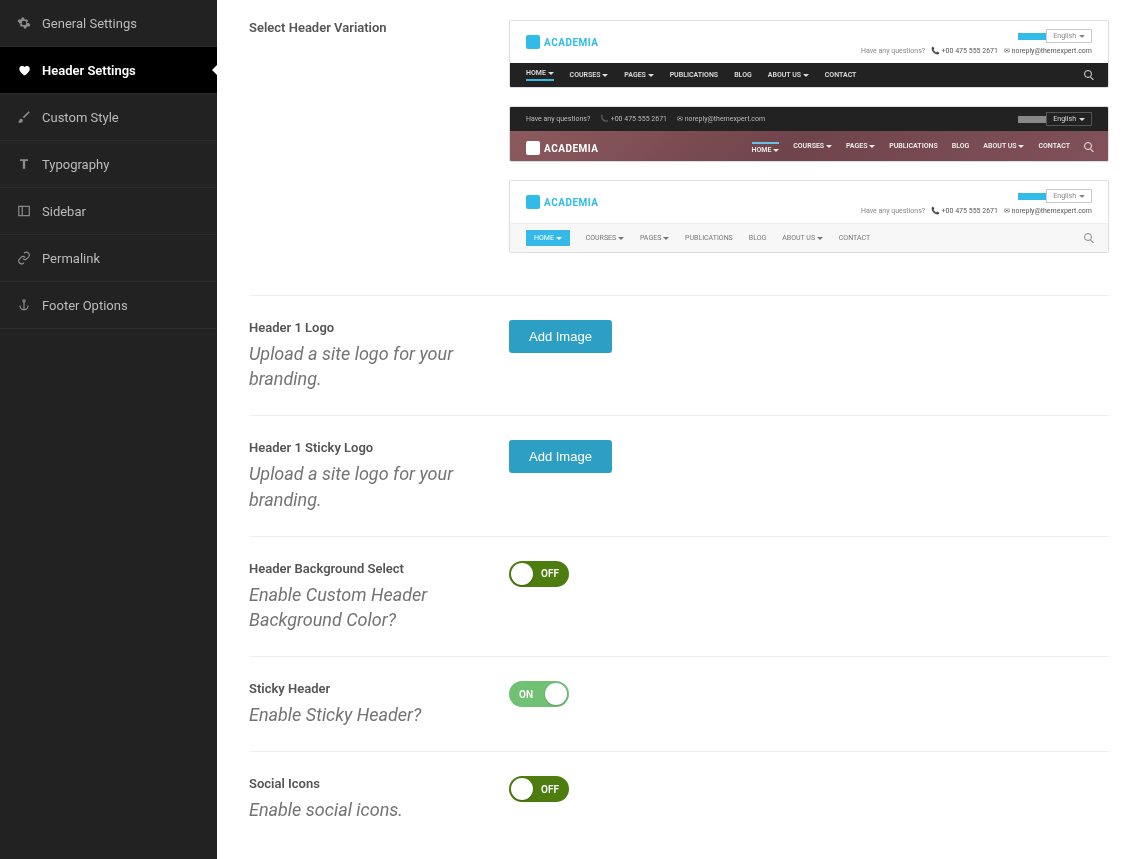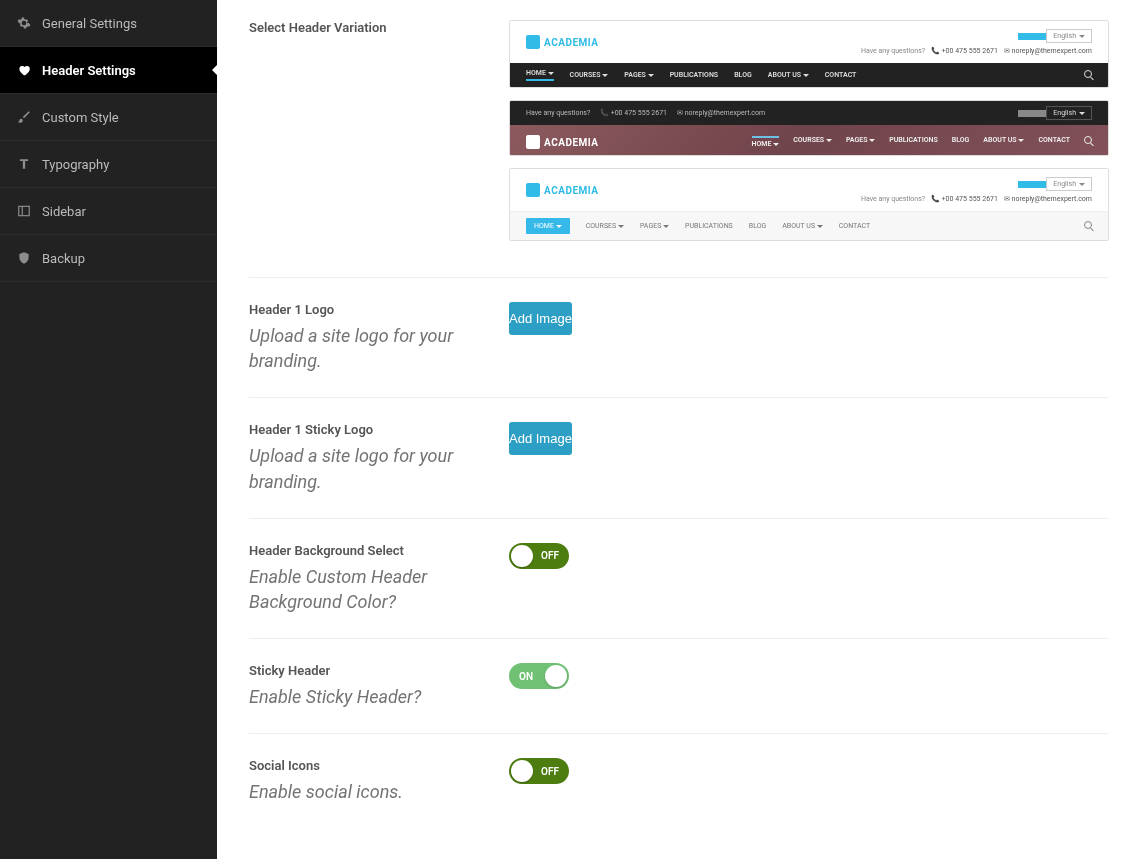--- a/index.html
+++ b/index.html
@@ -18,21 +18,21 @@
 
 .main { flex: 1; background: #fff; padding: 20px 32px 40px; }
 .field-row { display: flex; padding: 24px 0; border-bottom: 1px solid #eee; }
 .field-row:first-child { padding-top: 0; }
 .field-label { width: 260px; flex-shrink: 0; }
 .field-label .title { font-weight: 600; font-size: 13px; color: #555; margin-bottom: 6px; }
 .field-label .desc { font-style: italic; color: #737373; font-size: 18px; line-height: 1.4; }
 .field-control { flex: 1; }
 
 
-.header-preview { border: 1px solid #ddd; margin-bottom: 12px; font-size: 8px; overflow: hidden; border-radius: 2px; }
+.header-preview { border: 1px solid #ddd; margin-bottom: 18px; font-size: 8px; overflow: hidden; border-radius: 2px; }
 
 .hv1-top { background: #fff; padding: 8px 16px; display: flex; align-items: center; justify-content: space-between; }
 .logo { display: flex; align-items: center; gap: 4px; }
 .logo-icon { width: 14px; height: 14px; background: #30bce6; border-radius: 2px; display: inline-block; }
 .logo-text { color: #30bce6; font-weight: 700; font-size: 10px; letter-spacing: 0.5px; }
 .hv-right { text-align: right; font-size: 7px; color: #888; }
 .hv-social { margin-bottom: 4px; display: flex; gap: 0; justify-content: flex-end; align-items: center; }
 .hv-sicon { width: 7px; height: 7px; background: #30bce6; display: inline-block; }
 .lang-btn { border: 1px solid #ccc; padding: 2px 6px; font-size: 7px; display: inline-flex; align-items: center; gap: 3px; }
 .hv1-nav { background: #222; padding: 6px 16px; display: flex; gap: 16px; align-items: center; color: #ddd; font-size: 7px; font-weight: 600; }
@@ -46,21 +46,21 @@
 .hv2-nav { display: flex; gap: 14px; font-size: 7px; color: #eee; font-weight: 600; }
 .hv2-nav .nav-active { border-top: 2px solid #6cc0e6; padding-top: 2px; }
 .lang-btn-dark { border: 1px solid #555; color: #ddd; padding: 2px 6px; font-size: 7px; display: inline-flex; align-items: center; gap: 3px; }
 
 .hv3-top { background: #fff; padding: 8px 16px; display: flex; align-items: center; justify-content: space-between; }
 .hv3-nav { background: #f7f7f7; padding: 6px 16px; display: flex; gap: 16px; font-size: 7px; color: #777; border-top: 1px solid #eee; align-items: center; }
 .hv3-nav .nav-active { background: #35b9e8; color: #fff; padding: 4px 8px; border-radius: 1px; }
 .hv3-nav .search { margin-left: auto; }
 
 
-.btn-primary { background: #2e9fc4; color: #fff; border: none; padding: 9px 0; font-size: 13px; border-radius: 3px; cursor: pointer; font-weight: 500; }
+.btn-primary { background: #2e9fc4; color: #fff; border: none; padding: 9px 20px; font-size: 13px; border-radius: 3px; cursor: pointer; font-weight: 500; }
 
 
 .toggle { width: 60px; height: 26px; border-radius: 13px; position: relative; cursor: pointer; display: inline-flex; align-items: center; font-size: 10px; font-weight: 600; color: #fff; }
 .toggle .knob { width: 22px; height: 22px; background: #fff; border-radius: 50%; position: absolute; top: 2px; box-shadow: 0 1px 2px rgba(0,0,0,0.2); }
 .toggle.off { background: #4d7c0f; justify-content: flex-end; padding-right: 10px; }
 .toggle.off .knob { left: 2px; }
 .toggle.on { background: #70c174; justify-content: flex-start; padding-left: 10px; }
 .toggle.on .knob { right: 2px; }
 
 
@@ -113,25 +113,36 @@
       <span class="sidebar-icon">
         <svg viewBox="0 0 24 24" width="14" height="14" fill="none" stroke="currentColor" stroke-width="2">
             <rect x="3" y="4" width="18" height="16"></rect>
             <line x1="9" y1="4" x2="9" y2="20"></line>
           </svg>
       </span>
       <span>Sidebar</span>
     </div>
     <div class="sidebar-item">
       <span class="sidebar-icon">
-        <svg viewBox="0 0 24 24" width="14" height="14" fill="currentColor">
-            <path d="M12 2l8 3v6c0 5-3.5 9-8 11-4.5-2-8-6-8-11V5l8-3z"></path>
-          </svg>
-      </span>
-      <span>Backup</span>
+        <svg viewBox="0 0 24 24" width="14" height="14" fill="none" stroke="currentColor" stroke-width="2">
+            <path d="M10 13a5 5 0 007 0l3-3a5 5 0 00-7-7l-1 1"></path>
+            <path d="M14 11a5 5 0 00-7 0l-3 3a5 5 0 007 7l1-1"></path>
+          </svg>
+      </span>
+      <span>Permalink</span>
+    </div>
+    <div class="sidebar-item">
+      <span class="sidebar-icon">
+        <svg viewBox="0 0 24 24" width="14" height="14" fill="none" stroke="currentColor" stroke-width="2">
+            <circle cx="12" cy="5" r="2"></circle>
+            <line x1="12" y1="7" x2="12" y2="21"></line>
+            <path d="M5 13a7 7 0 0014 0"></path>
+          </svg>
+      </span>
+      <span>Footer Options</span>
     </div>
   </div>
 
   <div class="main">
 
     <div class="field-row">
       <div class="field-label">
         <div class="title">Select Header Variation</div>
       </div>
       <div class="field-control">

